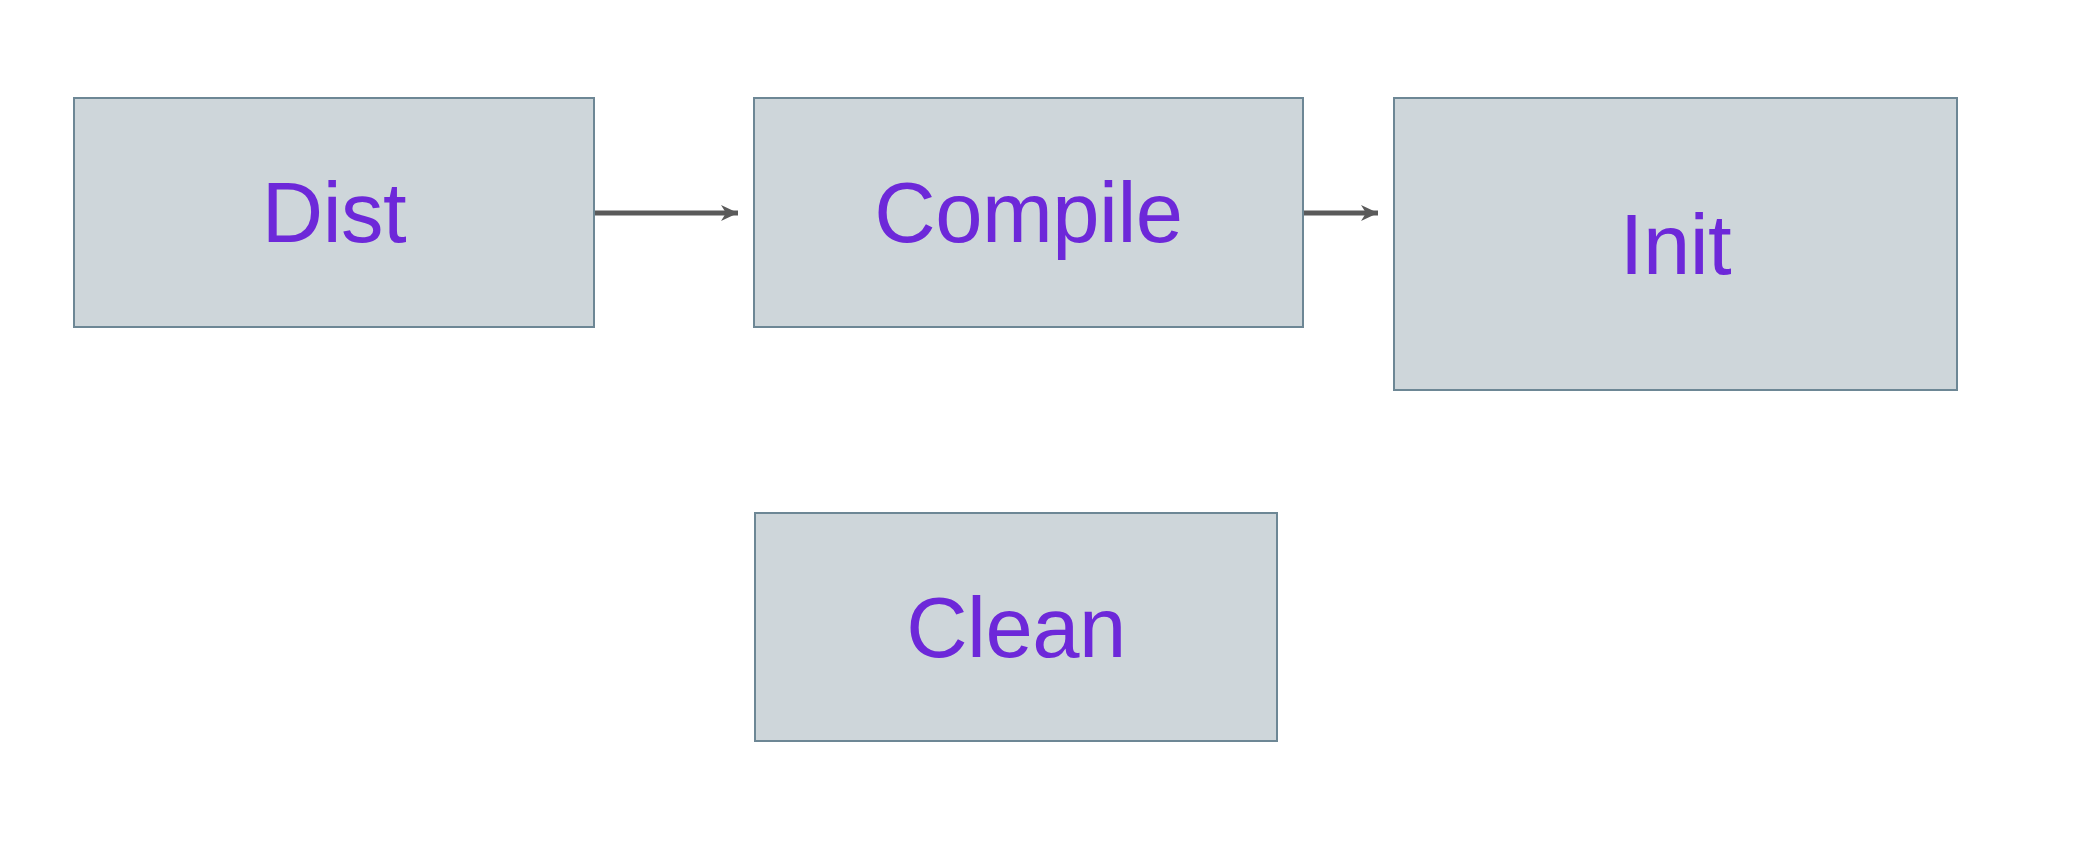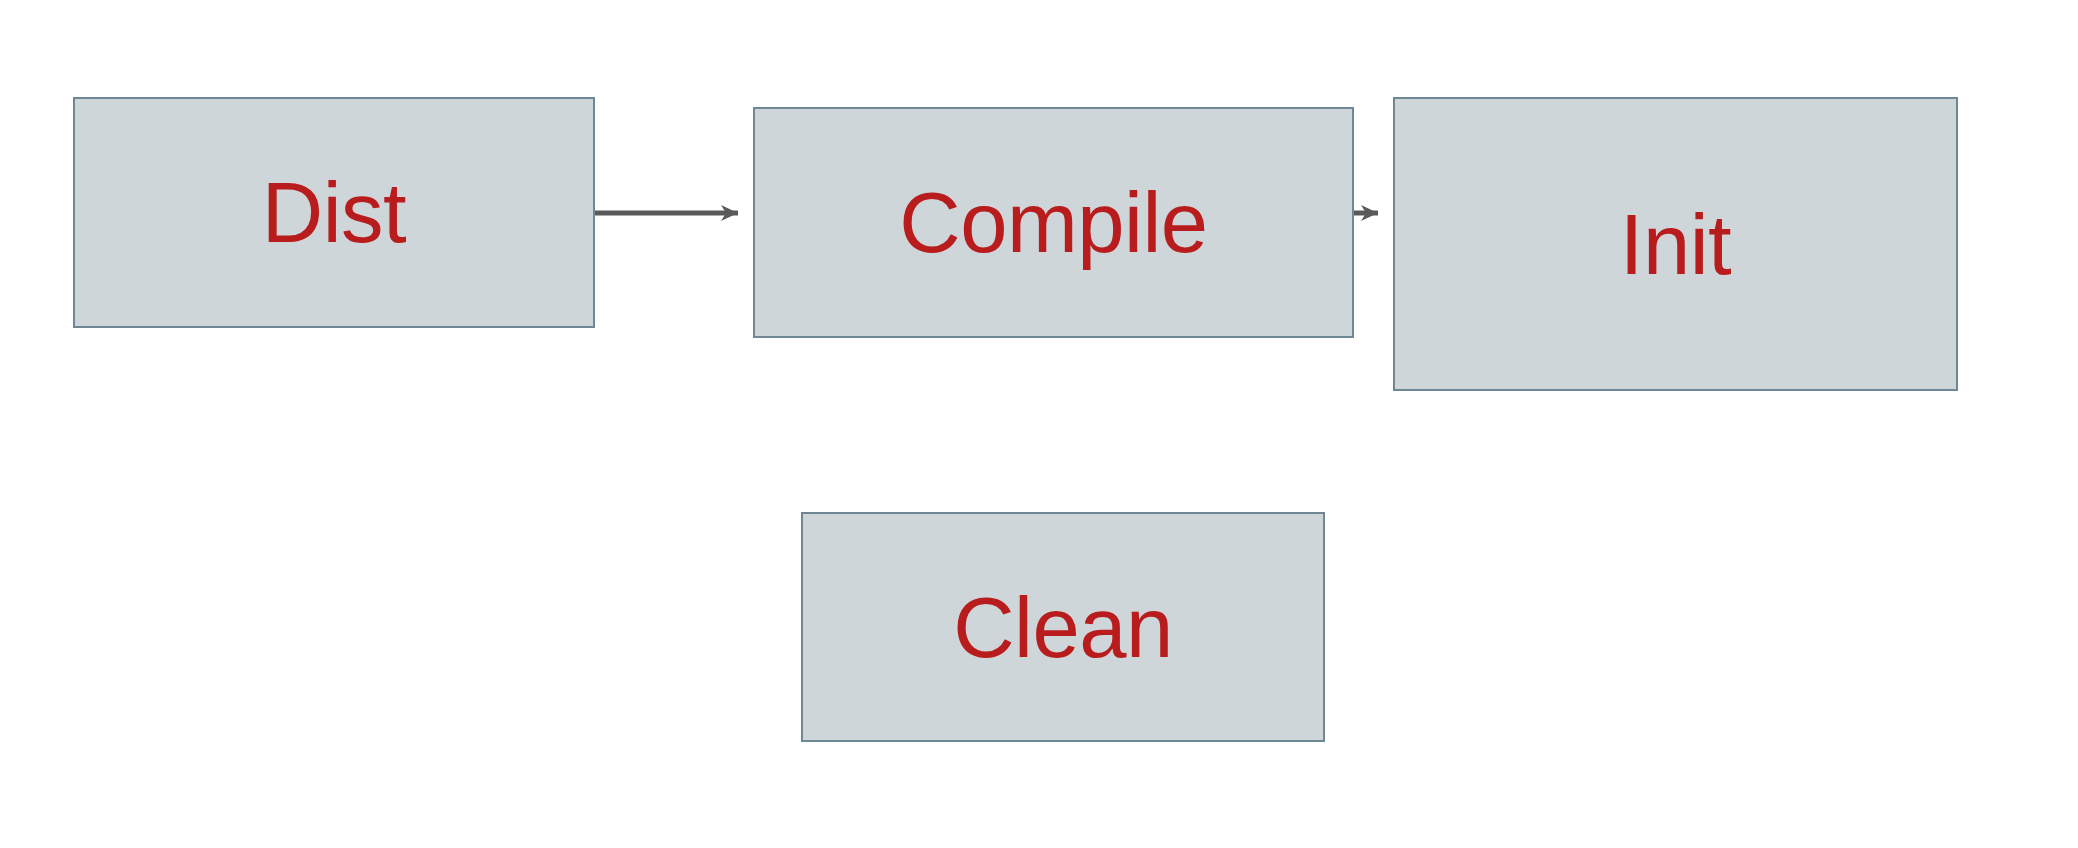--- a/index.html
+++ b/index.html
@@ -33,30 +33,30 @@
     border: 2px solid #6d8795;
     display: flex;
     align-items: center;
     justify-content: center;
   }
   .node-label {
     font-family: "Liberation Sans", sans-serif;
     font-size: 85px;
     font-weight: 400;
     line-height: 1;
-    color: #b91c1c;
+    color: #6d28d9;
     letter-spacing: -0.5px;
     white-space: nowrap;
     user-select: none;
   }
   
   #node-dist    { left: 73px;   top: 97px;  width: 522px; height: 231px; }
-  #node-compile { left: 753px;  top: 107px;  width: 601px; height: 231px; }
+  #node-compile { left: 753px;  top: 97px;  width: 551px; height: 231px; }
   #node-init    { left: 1393px; top: 97px;  width: 565px; height: 294px; }
-  #node-clean   { left: 754px;  top: 512px; width: 524px; height: 230px; margin-left: 47px; }
+  #node-clean   { left: 754px;  top: 512px; width: 524px; height: 230px; }
 </style>
 </head>
 <body>
 
 <div id="diagram-canvas">
 
   <svg id="edge-layer" viewBox="0 0 2078 848" xmlns="http://www.w3.org/2000/svg">
     <defs>
       <marker id="barbed-arrow" markerWidth="18" markerHeight="16" refX="17" refY="8" orient="auto" markerUnits="userSpaceOnUse">
         <path d="M 0 0 L 17 8 L 0 16 L 5 8 Z" fill="#5a5a5a"></path>

